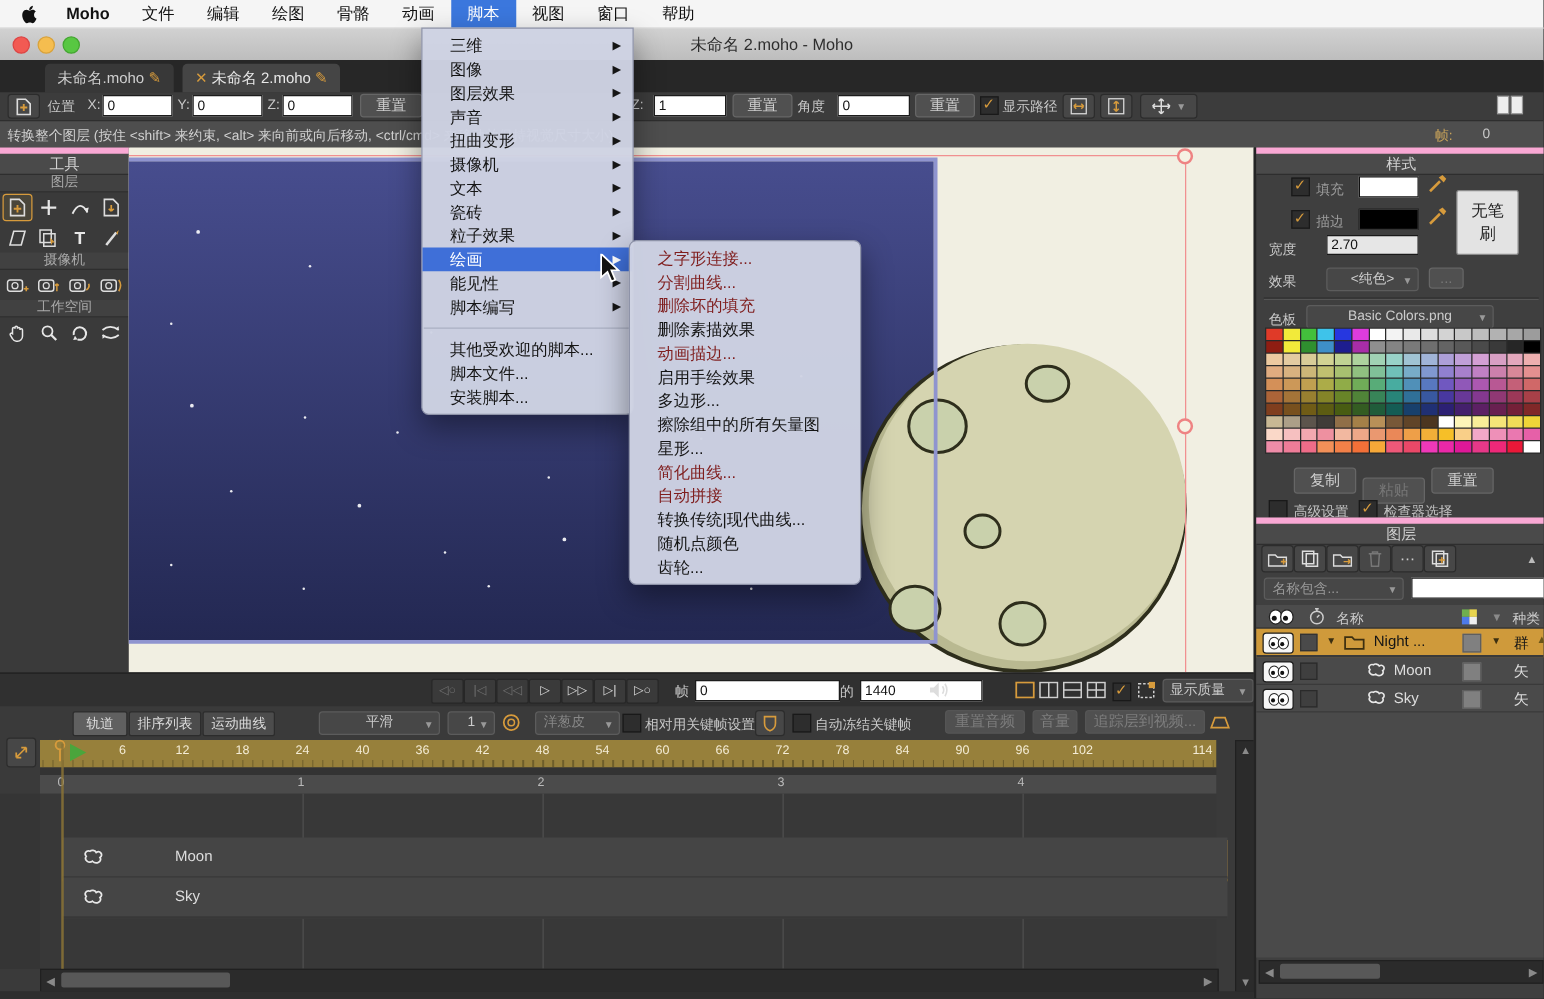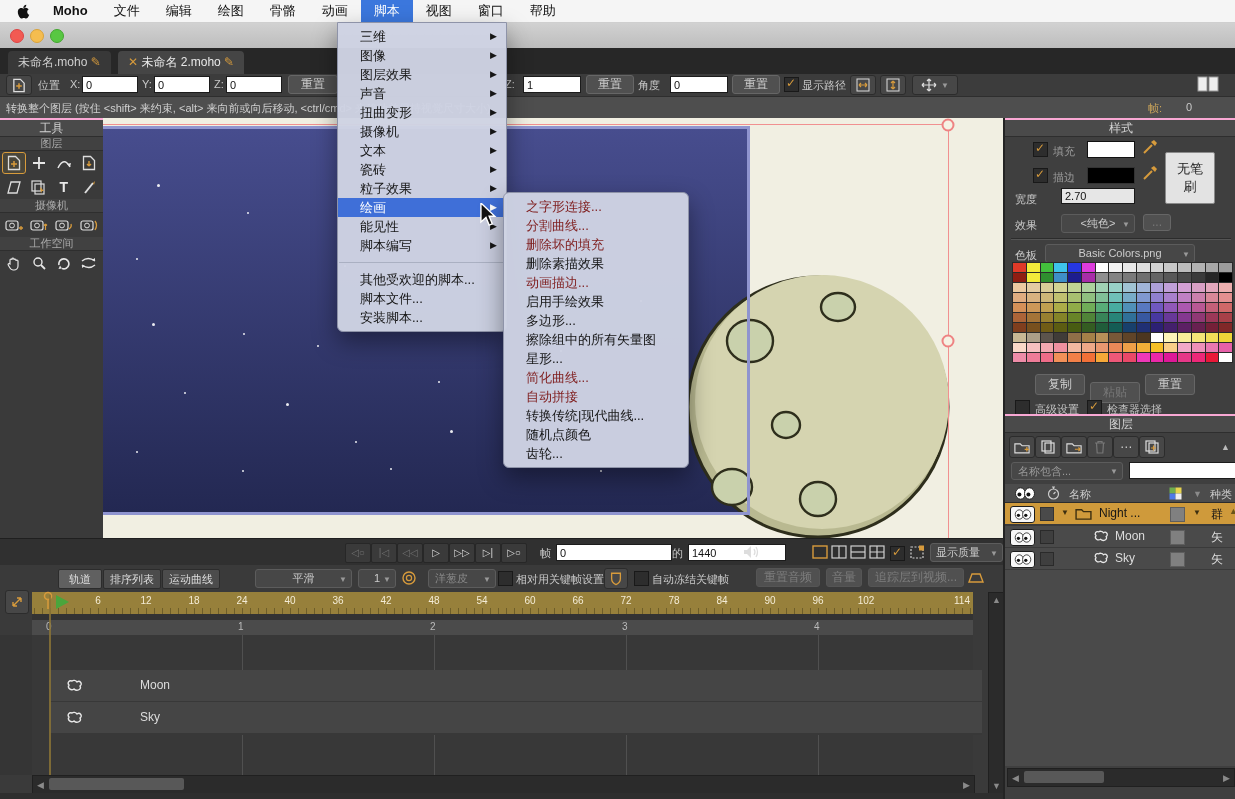--- a/index.html
+++ b/index.html
@@ -12,38 +12,38 @@
     display:flex;align-items:center;font-size:13px;color:#111;z-index:240;}
   .mb-item{padding:0 13px;height:22px;line-height:22px;}
   .mb-item.bold{font-weight:bold;}
   .mb-item.active{background:#3b77dd;color:#fff;}
   #titlebar{left:0;top:22px;width:1235px;height:26px;background:linear-gradient(#d2d2d2,#bdbdbd);
     border-bottom:1px solid #8a8a8a;}
   .light{width:12px;height:12px;border-radius:50%;position:absolute;top:7px;}
   #title-text{position:absolute;left:0;right:0;top:5px;text-align:center;font-size:13px;color:#2e2e2e;}
   #tabbar{left:0;top:48px;width:1235px;height:26px;background:#272727;}
   .doc-tab{position:absolute;top:3px;height:23px;border-radius:4px 4px 0 0;background:#383838;
-    color:#cfcfcf;font-size:12px;line-height:23px;padding:0 10px;white-space:nowrap;}
+    color:#cfcfcf;font-size:12px;line-height:23px;padding:0 10px;white-space:nowrap;margin-left:28px;}
   .doc-tab.active{background:#454545;color:#e8e8e8;}
   .gold{color:#d79b3c;}
   #toolbar{left:0;top:74px;width:1235px;height:22px;background:#3c3c3c;}
   .tlabel{position:absolute;top:4px;font-size:11px;color:#c9c9c9;white-space:nowrap;}
   .field{position:absolute;top:2px;height:15px;background:#fff;border:1px solid #1c1c1c;
     font-family:inherit;font-size:11px;color:#111;padding:0 3px;box-sizing:content-box;}
   .dbtn{position:absolute;background:#505050;border:1px solid #666;border-radius:3px;color:#cfcfcf;
     font-size:12px;text-align:center;}
   .iconbtn{position:absolute;background:#474747;border:1px solid #2c2c2c;border-radius:3px;
     display:flex;align-items:center;justify-content:center;}
   .cb{position:absolute;width:13px;height:13px;background:#2d2d2d;border:1px solid #191919;}
   .cb.on::after{content:"✓";color:#d79b3c;font-size:12px;font-weight:bold;position:absolute;left:1px;top:-2px;}
   #statusbar{left:0;top:96px;width:1235px;height:22px;background:#4e4e4e;border-top:1px solid #2e2e2e;}
   #status-hint{position:absolute;left:6px;top:4px;font-size:11px;color:#d0d0d0;white-space:nowrap;}
   
   #toolpanel{left:0;top:118px;width:103px;height:420px;background:#3a3a3a;border-right:1px solid #262626;}
-  .phead{background:#4a4a4a;border-bottom:1px solid #2e2e2e;border-top:2px solid #f9a8d4;
+  .phead{background:#4a4a4a;border-bottom:1px solid #2e2e2e;border-top:5px solid #f9a8d4;
     text-align:center;font-size:12px;color:#d2d2d2;height:16px;line-height:16px;}
   .psub{background:#414141;text-align:center;font-size:11px;color:#aaa;height:13px;line-height:13px;
     border-bottom:1px solid #2e2e2e;}
   .toolrow{display:flex;justify-content:space-around;padding:2px 2px;}
   .tool{width:22px;height:20px;display:flex;align-items:center;justify-content:center;border-radius:2px;}
   .tool.sel{outline:1px solid #d79b3c;background:#4a463a;}
   
   #canvas{left:103px;top:118px;width:900px;height:420px;background:#f1efe2;overflow:hidden;}
   #sky{position:absolute;left:0;top:11px;width:644px;height:383px;
     background:linear-gradient(#474d8e,#232852);}
@@ -124,20 +124,21 @@
     <span class="mb-item active">脚本</span>
     <span class="mb-item">视图</span>
     <span class="mb-item">窗口</span>
     <span class="mb-item">帮助</span>
   </div>
 
   <div id="titlebar" class="abs">
     <span class="light" style="left:10px;background:#f25a53;border:1px solid #d44;"></span>
     <span class="light" style="left:30px;background:#f5bd4f;border:1px solid #d9a23a;"></span>
     <span class="light" style="left:50px;background:#58c742;border:1px solid #43a630;"></span>
+    <div id="title-text">未命名 2.moho - Moho</div>
   </div>
 
   <div id="tabbar" class="abs">
     <div class="doc-tab" style="left:8px;">
       <span>未命名.moho</span>
       <span class="gold"> ✎</span>
     </div>
     <div class="doc-tab active" style="left:118px;">
       <span class="gold">✕ </span>
       <span>未命名 2.moho</span>

